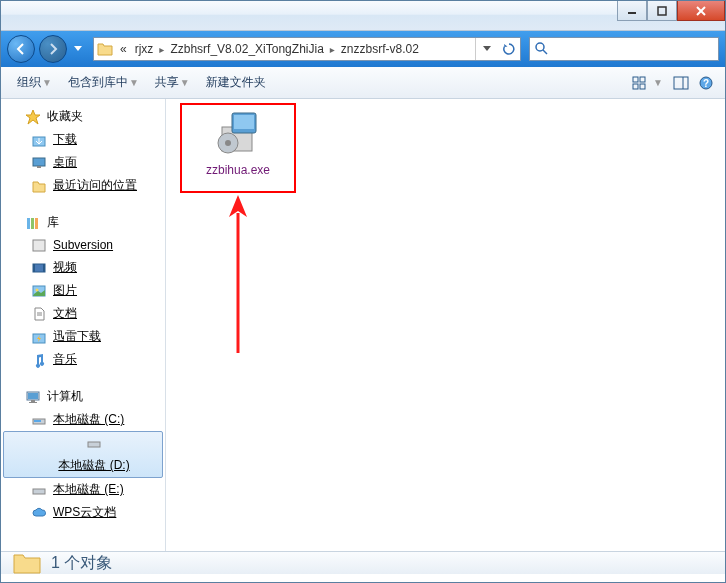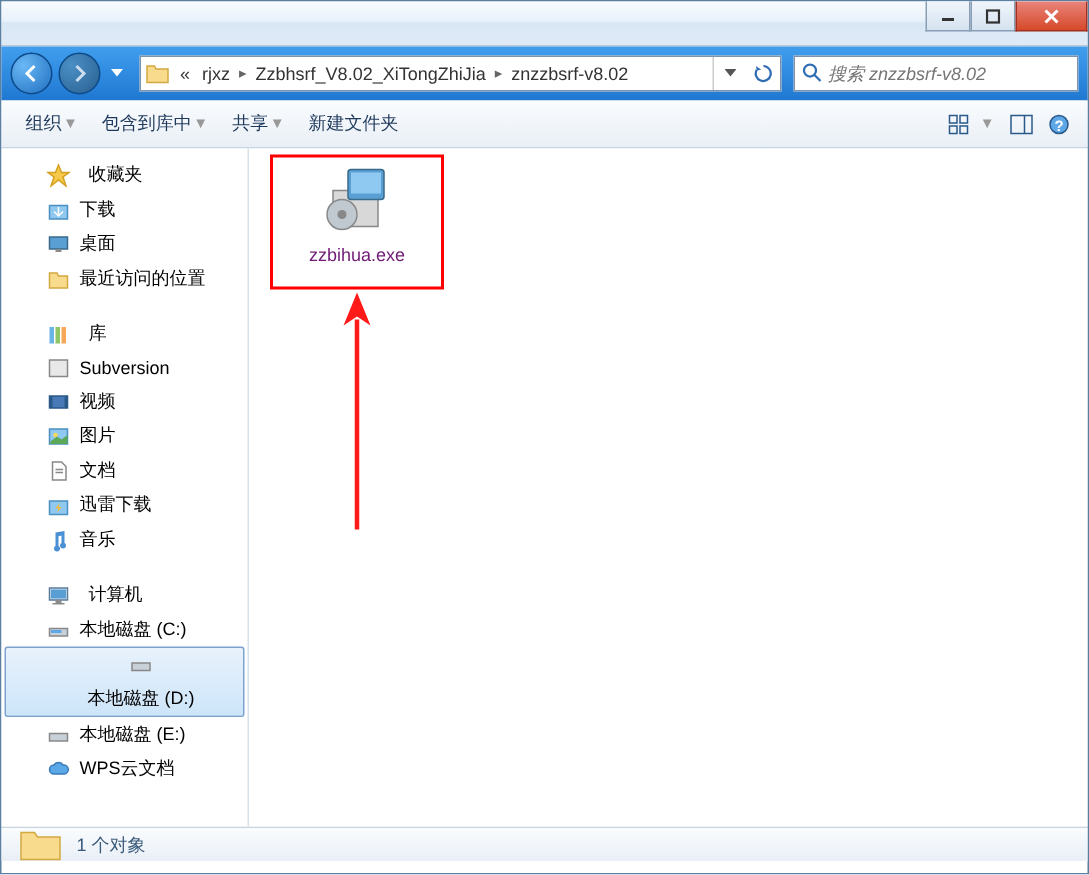--- a/index.html
+++ b/index.html
@@ -33,35 +33,35 @@
 .toolbar { height: 32px; background: linear-gradient(to bottom, #fafcfe, #e9eff6); border-bottom: 1px solid #c8d4e0; display: flex; align-items: center; padding: 0 8px; font-size: 12px; color: #1e395b; }
 .toolitem { padding: 4px 8px; display: flex; align-items: center; gap: 3px; }
 .tool-sep { color: #999; font-size: 10px; margin-left: -2px; }
 .tool-right { margin-left: auto; display: flex; align-items: center; gap: 2px; }
 .tool-icon-btn { padding: 4px; display: flex; align-items: center; color: #2a5a8a; }
 
 .content { display: flex; height: 452px; }
 .sidebar { width: 165px; background: #fff; border-right: 1px solid #d8e0e8; overflow-y: auto; padding: 6px 0; font-size: 12px; }
 .tree-group { margin-bottom: 14px; }
 .tree-item { display: flex; align-items: center; padding: 3px 6px 3px 18px; gap: 6px; cursor: default; }
-.tree-item.root { padding-left: 8px; gap: 12px; }
-.tree-item.child { padding-left: 30px; }
+.tree-item.root { padding-left: 8px; }
+.tree-item.child { padding-left: 30px; text-decoration: underline; }
 .tree-item.selected { background: linear-gradient(to bottom, #e8f2fc, #cde5f9); border: 1px solid #7da2ce; border-radius: 2px; margin: 0 2px; padding-left: 28px; flex-direction: column; }
 .tree-icon { width: 16px; height: 16px; display: flex; align-items: center; justify-content: center; flex-shrink: 0; }
 .tree-arrow { width: 10px; color: #666; font-size: 9px; text-align: center; }
 
 .mainpane { flex: 1; background: #fff; position: relative; padding: 20px; }
 .file-item { width: 88px; text-align: center; position: absolute; left: 28px; top: 10px; }
 .file-icon { width: 48px; height: 48px; margin: 0 auto 6px; position: relative; }
 .file-label { font-size: 12px; color: #701a75; word-break: break-all; line-height: 1.3; }
 
 .annotation-box { position: absolute; border: 2px solid #ff0000; pointer-events: none; }
 .annotation-arrow { position: absolute; pointer-events: none; }
 
-.statusbar { height: 23px; background: linear-gradient(to bottom, #fafcfe, #e8eff6); border-top: 1px solid #c8d4e0; display: flex; align-items: center; padding: 0 10px; font-size: 12px; color: #3a5a7a; gap: 8px; }
+.statusbar { height: 23px; background: linear-gradient(to bottom, #fafcfe, #e8eff6); border-top: 1px solid #c8d4e0; display: flex; align-items: center; padding: 0 10px; font-size: 16px; color: #3a5a7a; gap: 8px; }
 .status-icon { width: 32px; height: 28px; }
 
 
 </style>
 </head>
 <body>
 
 <div class="window">
 
   <div class="titlebar">
@@ -131,21 +131,20 @@
       </div>
     </div>
 
     <div class="searchbox">
       <span class="search-icon">
         <svg width="14" height="14">
             <circle cx="6" cy="6" r="4" stroke="#2f6db5" stroke-width="1.5" fill="none"></circle>
             <line x1="9" y1="9" x2="13" y2="13" stroke="#2f6db5" stroke-width="1.5"></line>
           </svg>
       </span>
-      <input type="text" placeholder="搜索 znzzbsrf-v8.02" style="">
     </div>
   </div>
 
   <div class="toolbar">
     <div class="toolitem">
       <span>组织</span>
       <span class="tool-sep">▼</span>
     </div>
     <div class="toolitem">
       <span>包含到库中</span>

